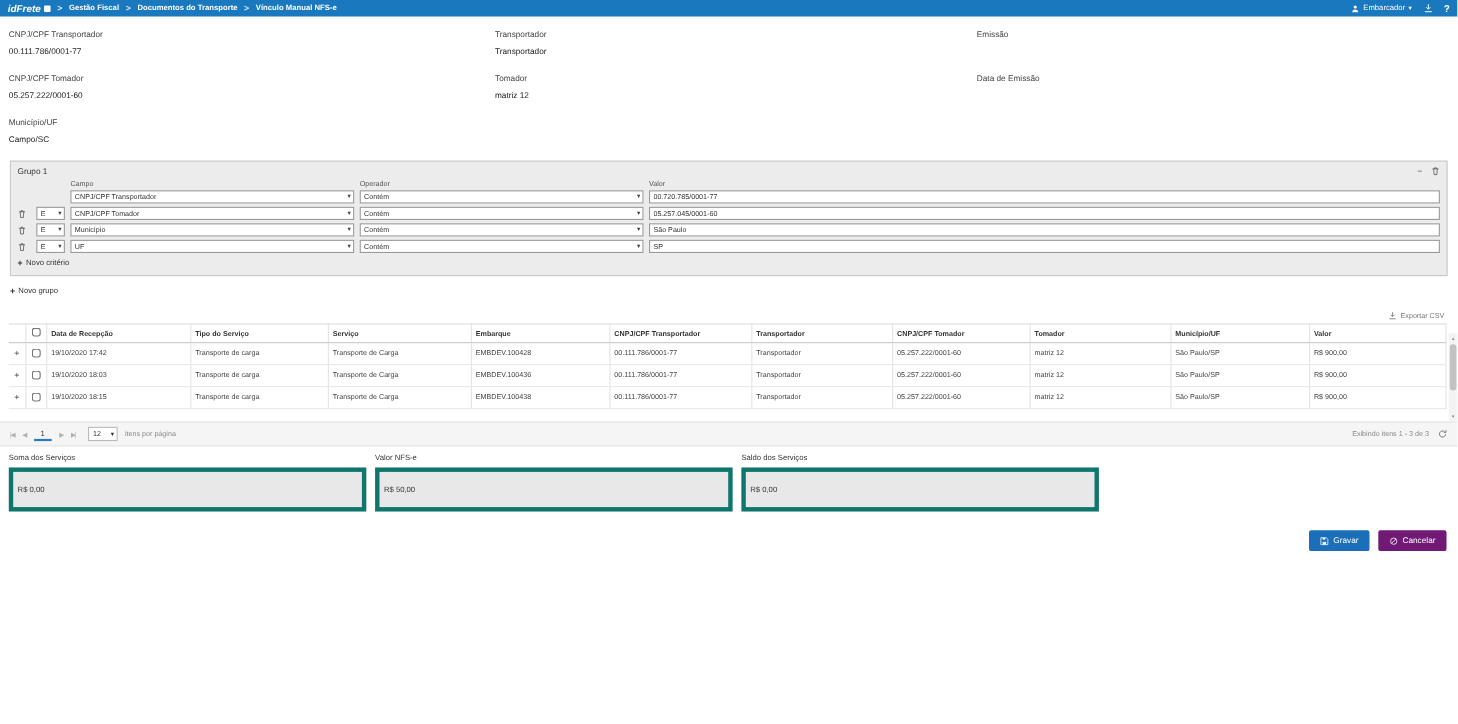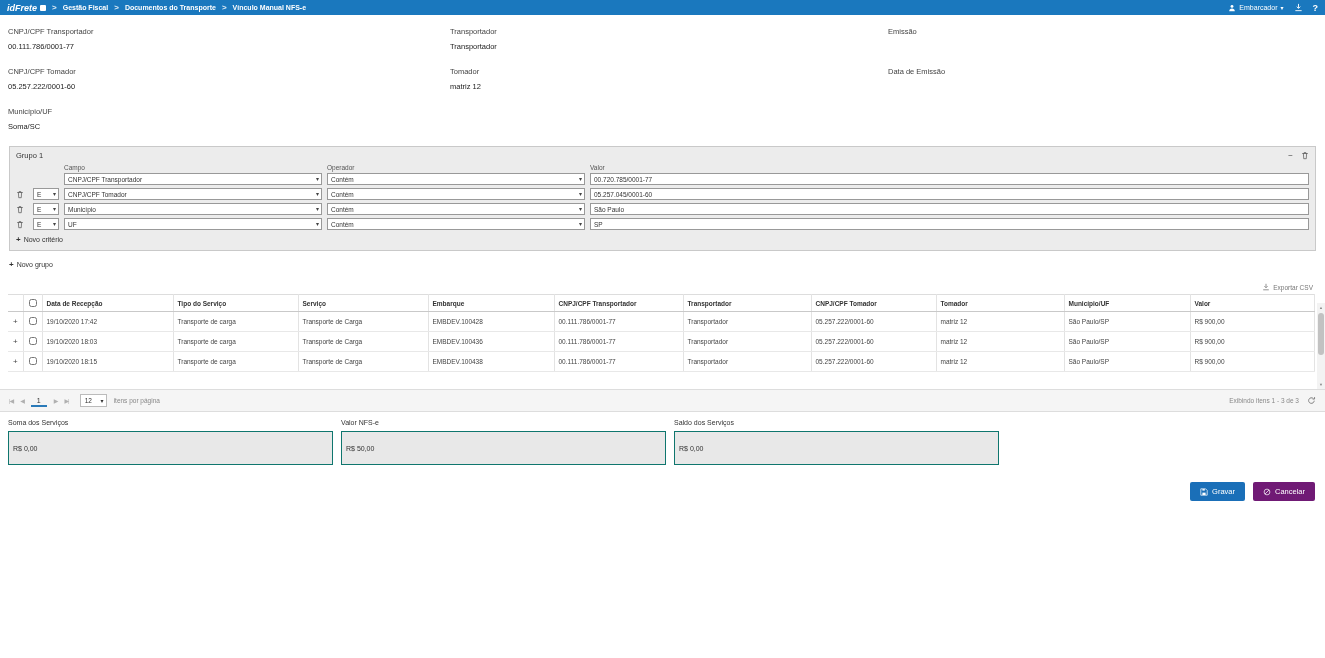--- a/index.html
+++ b/index.html
@@ -102,21 +102,21 @@
   }
   .pg-label { color:#888; font-size:6.5px; }
   .pg-right { margin-left:auto; display:flex; align-items:center; gap:8px; color:#888; font-size:6.5px; }
   .refresh { cursor:pointer; display:flex; align-items:center; }
 
   
   .totals { flex:0 0 auto; display:flex; gap:8px; padding:7px 8px 9px; background:#fff; }
   .tblock { width:325px; }
   .tblock .lbl { font-size:7px; color:#333; margin-bottom:5px; }
   .tblock input {
-    width:100%; height:15px; background:#e8e8e8; border:1px solid #0f766e;
+    width:100%; height:15px; background:#e8e8e8; border:4px solid #0f766e;
     font-size:7px; padding:16px 4px; font-family:inherit; color:#333;
   }
 
   
   .actions { flex:0 0 auto; display:flex; justify-content:flex-end; gap:8px; padding:8px 10px 0; }
   .btn {
     display:flex; align-items:center; gap:4px; font-size:7.5px; color:#fff;
     padding:0 10px; height:19px; border-radius:2px; border:none; cursor:pointer; font-family:inherit;
   }
   .btn-save { background:#1a6fb8; }
@@ -179,21 +179,21 @@
     </div>
     <div class="field">
       <div class="lbl">Tomador</div>
       <div class="val">matriz 12</div>
     </div>
     <div class="field">
       <div class="lbl">Data de Emissão</div>
     </div>
     <div class="field">
       <div class="lbl">Município/UF</div>
-      <div class="val">Soma/SC</div>
+      <div class="val">Campo/SC</div>
     </div>
   </section>
 
   <section>
 
     <div class="filters-body">
       <div class="group-panel">
         <div class="group-head">
           <span>Grupo 1</span>
           <span class="tools">

